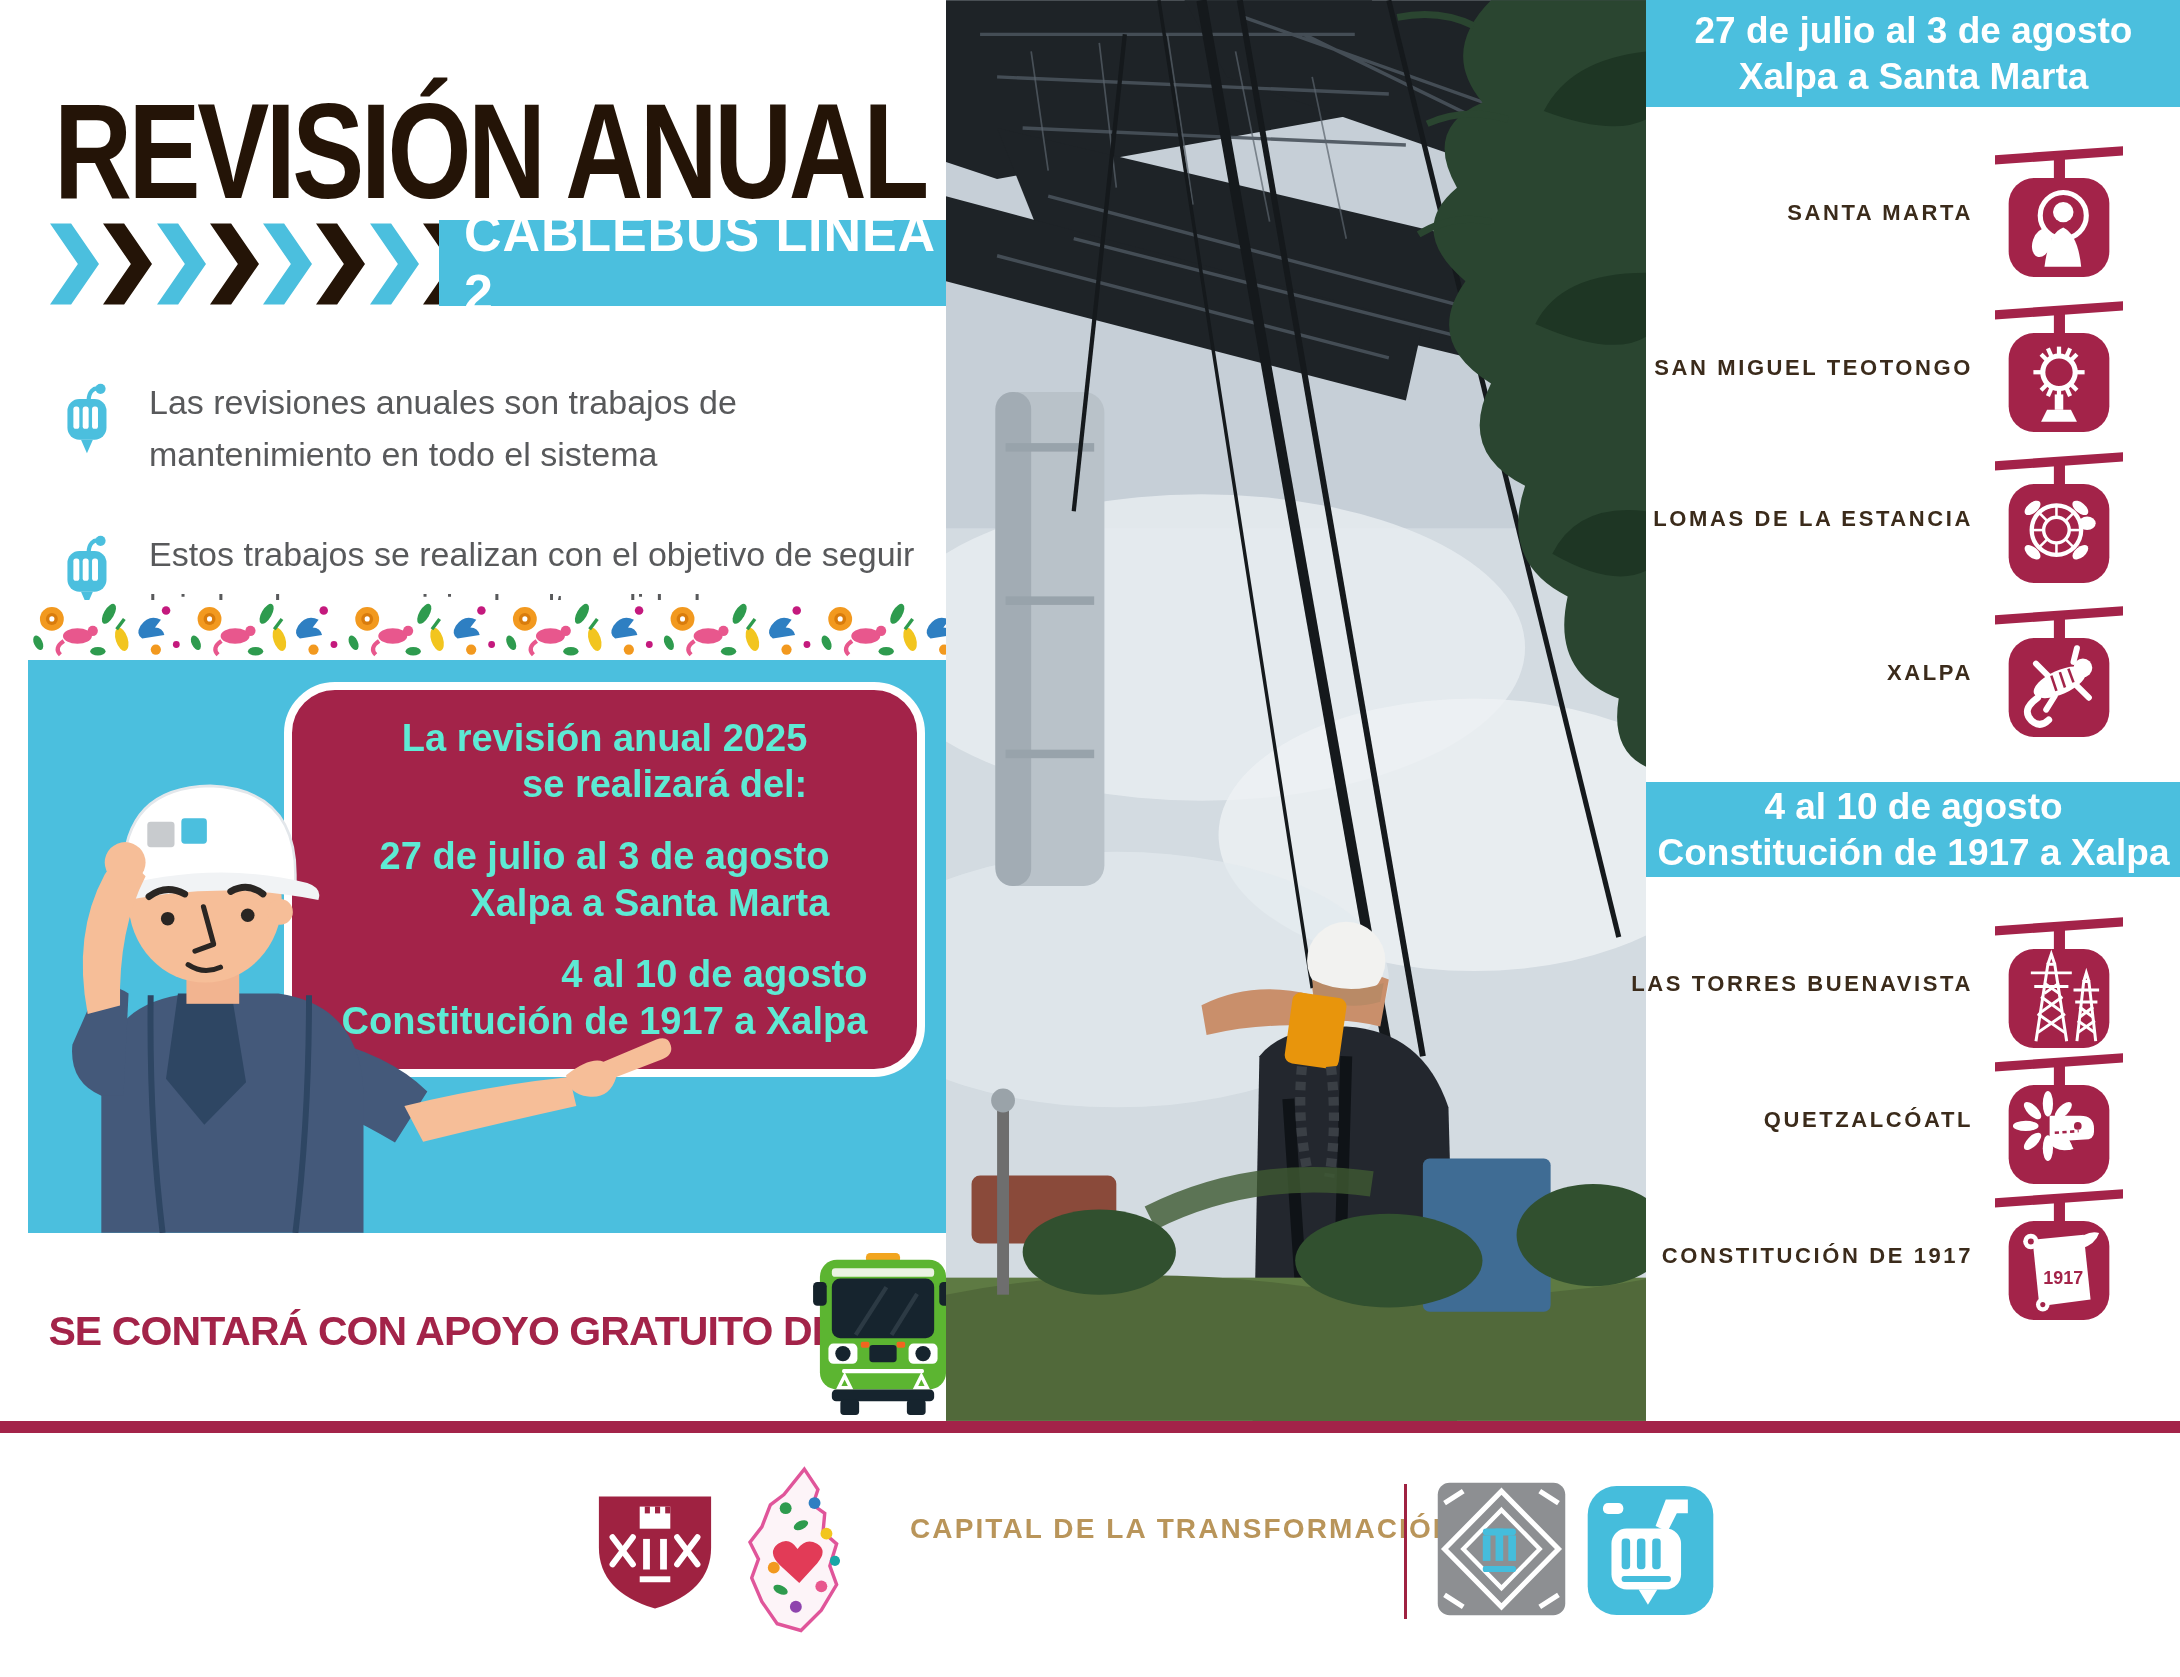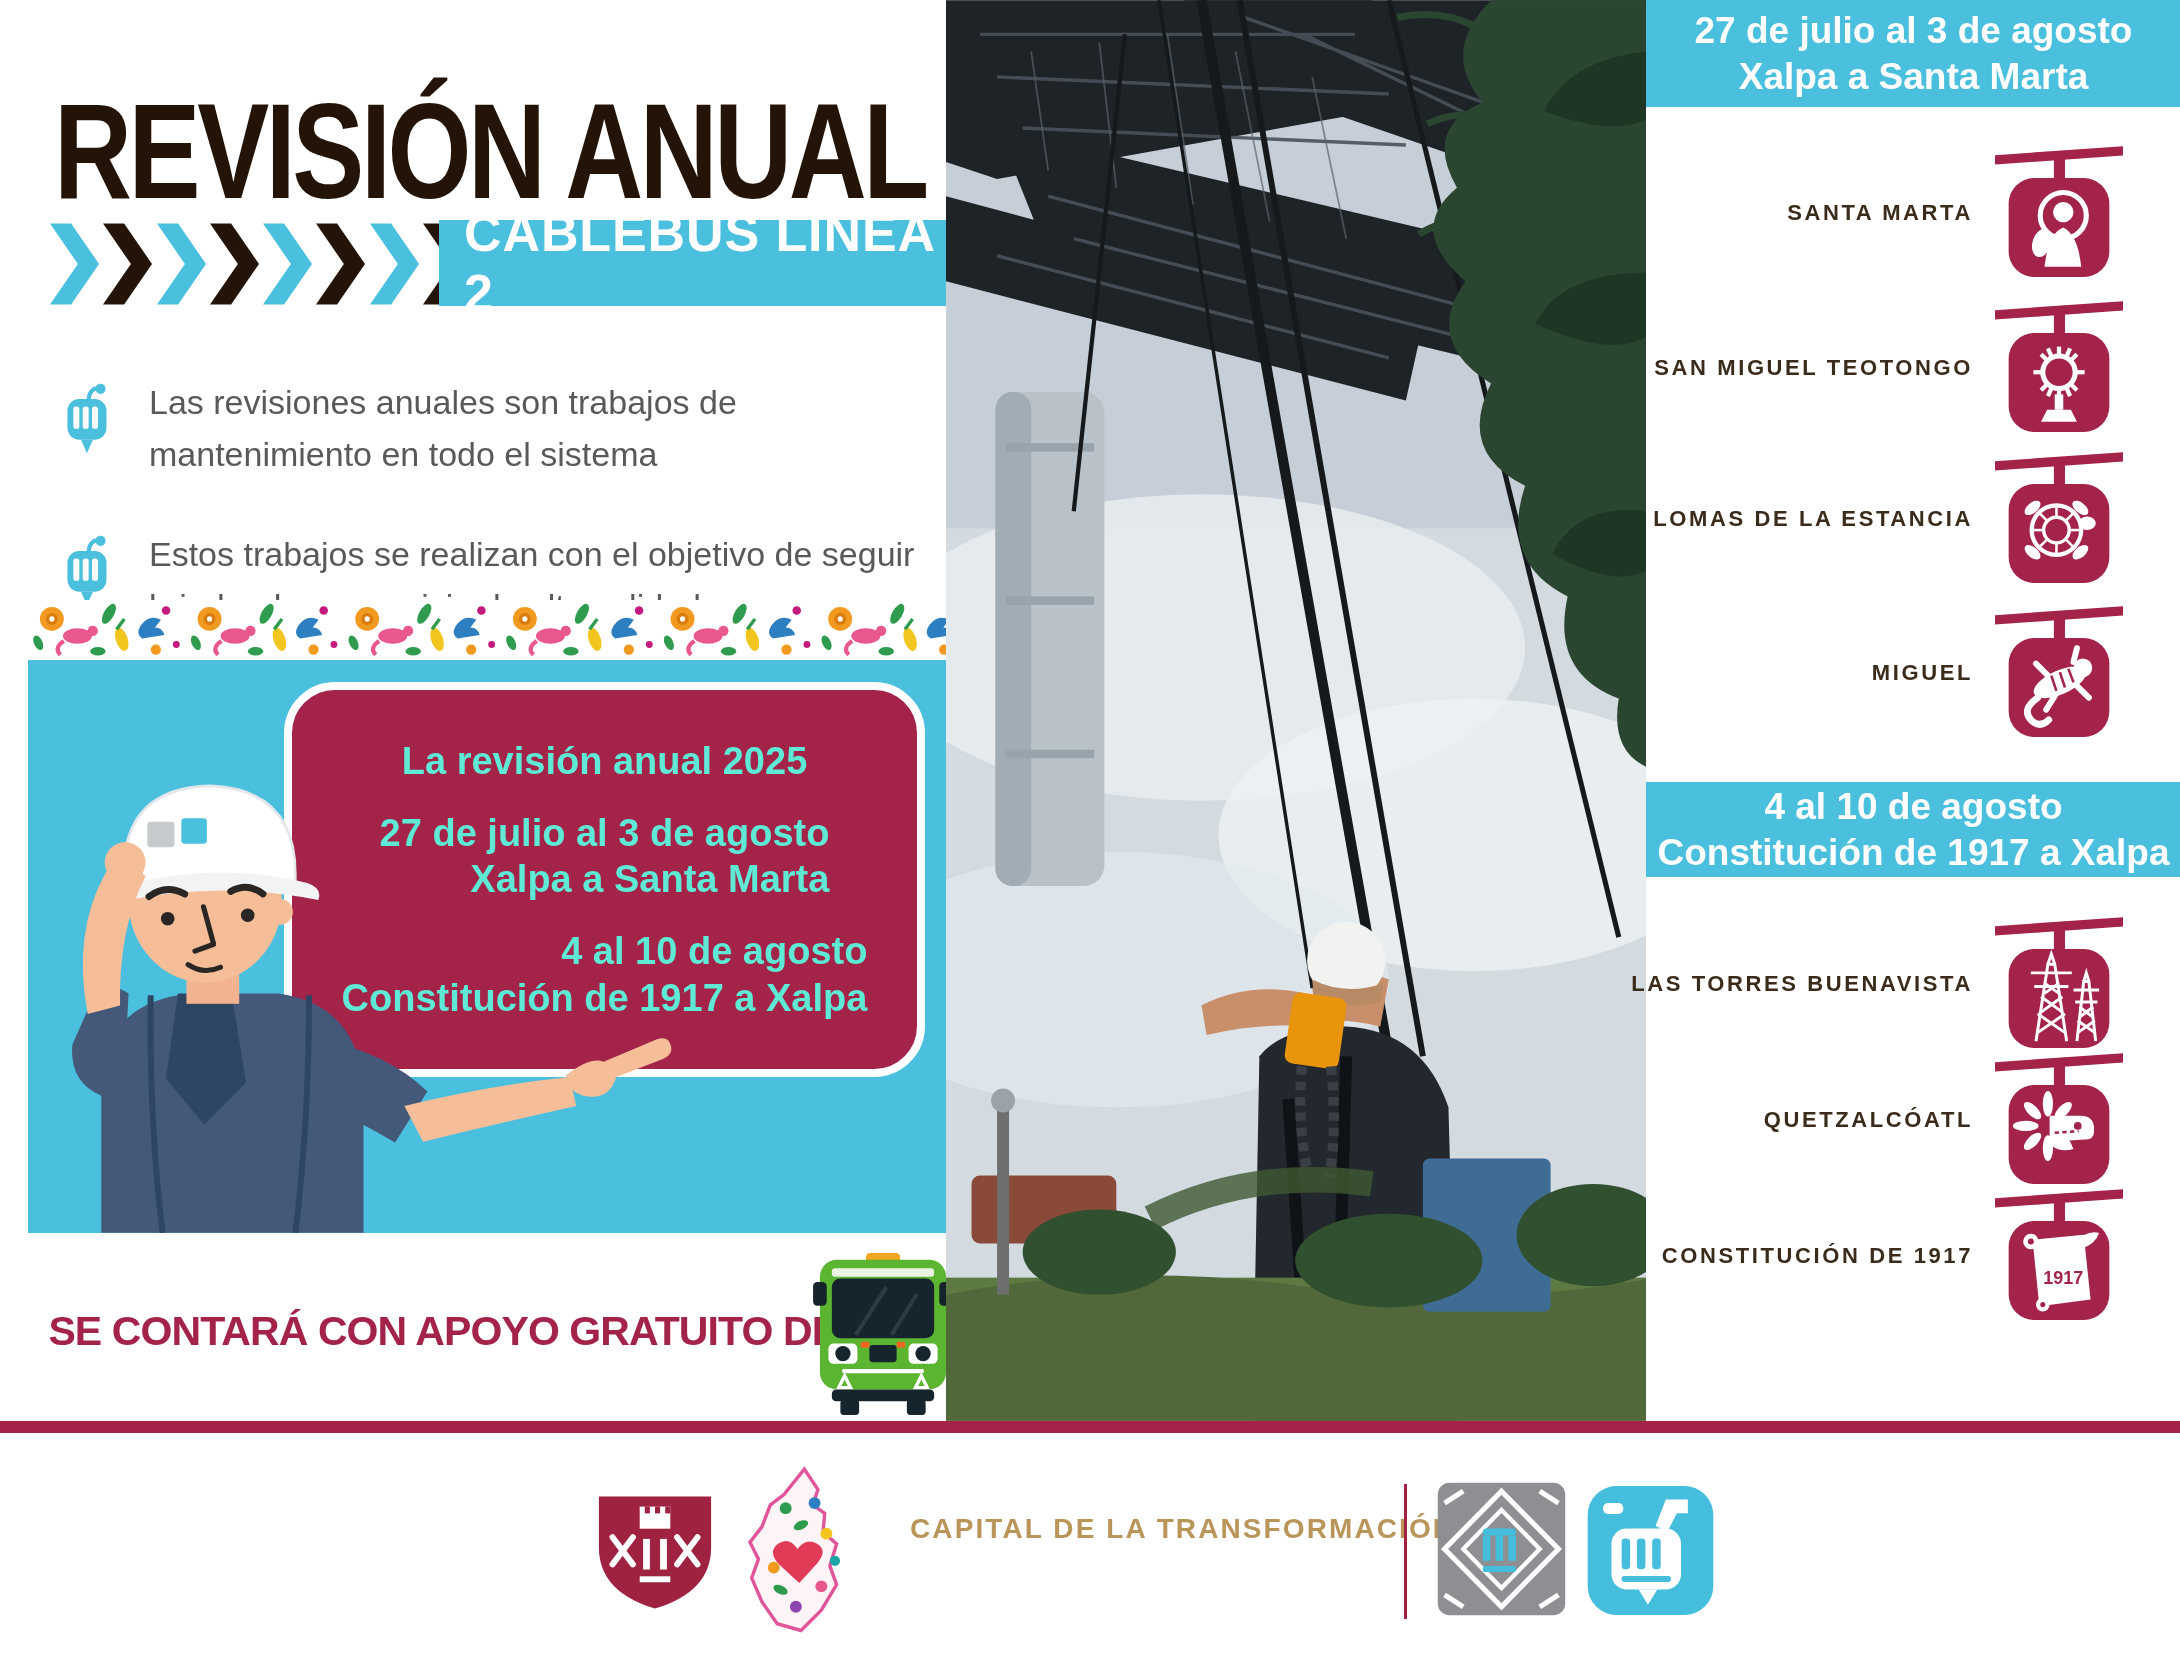--- a/index.html
+++ b/index.html
@@ -156,20 +156,21 @@
         <use href="#fm" x="555" y="0"></use>
           <use href="#fm" x="740" y="0"></use>
           <use href="#fm" x="925" y="0"></use>
       </svg>
     </div>
 
     <div class="blue-panel">
       <div class="notice-box">
         <div class="grp">
           <div>La revisión anual 2025</div>
+          <div>se realizará del:</div>
         </div>
         <div class="grp">
           <div>27 de julio al 3 de agosto</div>
           <div>Xalpa a Santa Marta</div>
         </div>
         <div class="grp">
           <div>4 al 10 de agosto</div>
           <div>Constitución de 1917 a Xalpa</div>
         </div>
       </div>
@@ -371,21 +372,21 @@
         </g>
         <ellipse cx="44" cy="76" rx="11" ry="6" fill="#fff" transform="rotate(-40 44 76)"></ellipse>
         <ellipse cx="100" cy="76" rx="11" ry="6" fill="#fff" transform="rotate(40 100 76)"></ellipse>
         <ellipse cx="44" cy="128" rx="11" ry="6" fill="#fff" transform="rotate(40 44 128)"></ellipse>
         <ellipse cx="100" cy="128" rx="11" ry="6" fill="#fff" transform="rotate(-40 100 128)"></ellipse>
         <ellipse cx="108" cy="94" rx="10" ry="8" fill="#fff"></ellipse>
       </svg>
     </div>
 
     <div class="station" style="top:599px">
-      <div class="s-label">MIGUEL</div>
+      <div class="s-label">XALPA</div>
       <svg width="128" height="140" viewBox="0 0 150 164">
         <g fill="#A32349">
           <rect x="-6" y="16" width="162" height="11" transform="rotate(-4 75 21)"></rect>
           <rect x="69" y="18" width="13" height="36"></rect>
           <rect x="16" y="48" width="118" height="116" rx="30"></rect>
         </g>
         <ellipse cx="76" cy="100" rx="33" ry="14" fill="#fff" transform="rotate(-24 76 100)"></ellipse>
         <circle cx="103" cy="83" r="11" fill="#fff"></circle>
         <path d="M50,118 q-20,14 -7,27 q10,9 20,-1" fill="none" stroke="#fff" stroke-width="8" stroke-linecap="round"></path>
         <g stroke="#fff" stroke-width="7" stroke-linecap="round">

